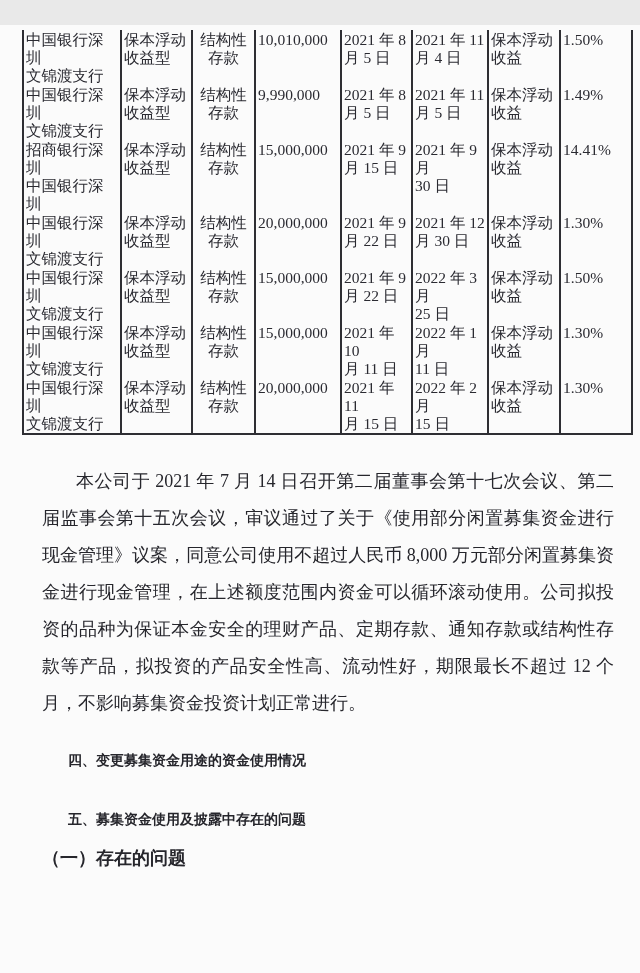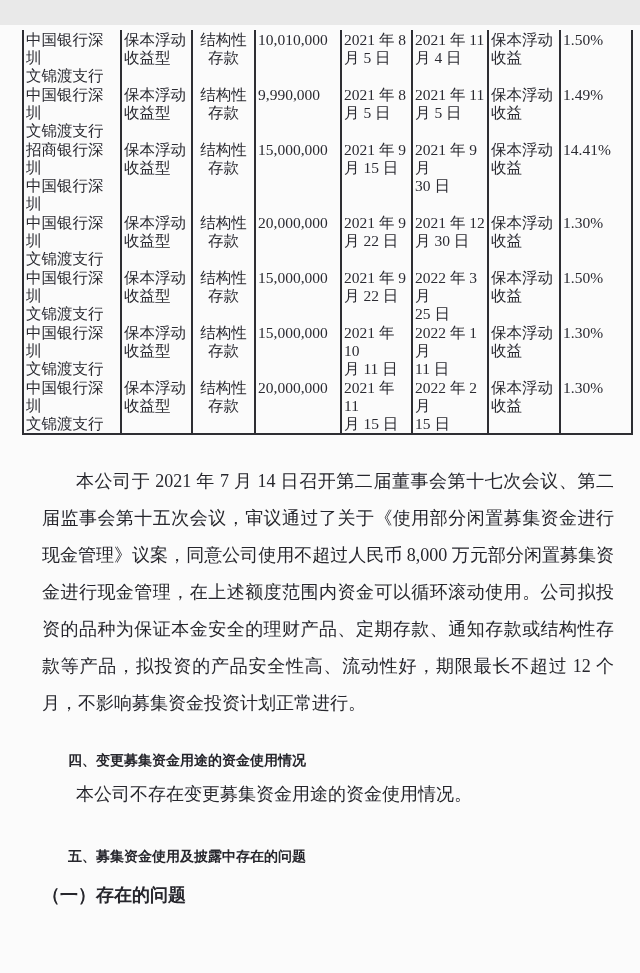--- a/index.html
+++ b/index.html
@@ -199,19 +199,18 @@
         <td class="c8">1.30%</td>
       </tr>
     </tbody>
 </table>
 
 <div class="textblock">
   <p class="para para-cash">本公司于 2021 年 7 月 14 日召开第二届董事会第十七次会议、第二届监事会第十五次会议，审议通过了关于《使用部分闲置募集资金进行现金管理》议案，同意公司使用不超过人民币 8,000 万元部分闲置募集资金进行现金管理，在上述额度范围内资金可以循环滚动使用。公司拟投资的品种为保证本金安全的理财产品、定期存款、通知存款或结构性存款等产品，拟投资的产品安全性高、流动性好，期限最长不超过 12 个月，不影响募集资金投资计划正常进行。</p>
 
   <p class="heading heading-4">四、变更募集资金用途的资金使用情况</p>
 
-  <p class="para para-4">本公司不存在变更募集资金用途的资金使用情况。</p>
 
   <p class="heading heading-5">五、募集资金使用及披露中存在的问题</p>
 
   <p class="subheading">（一）存在的问题</p>
 
 </div>
 
 </body></html>

